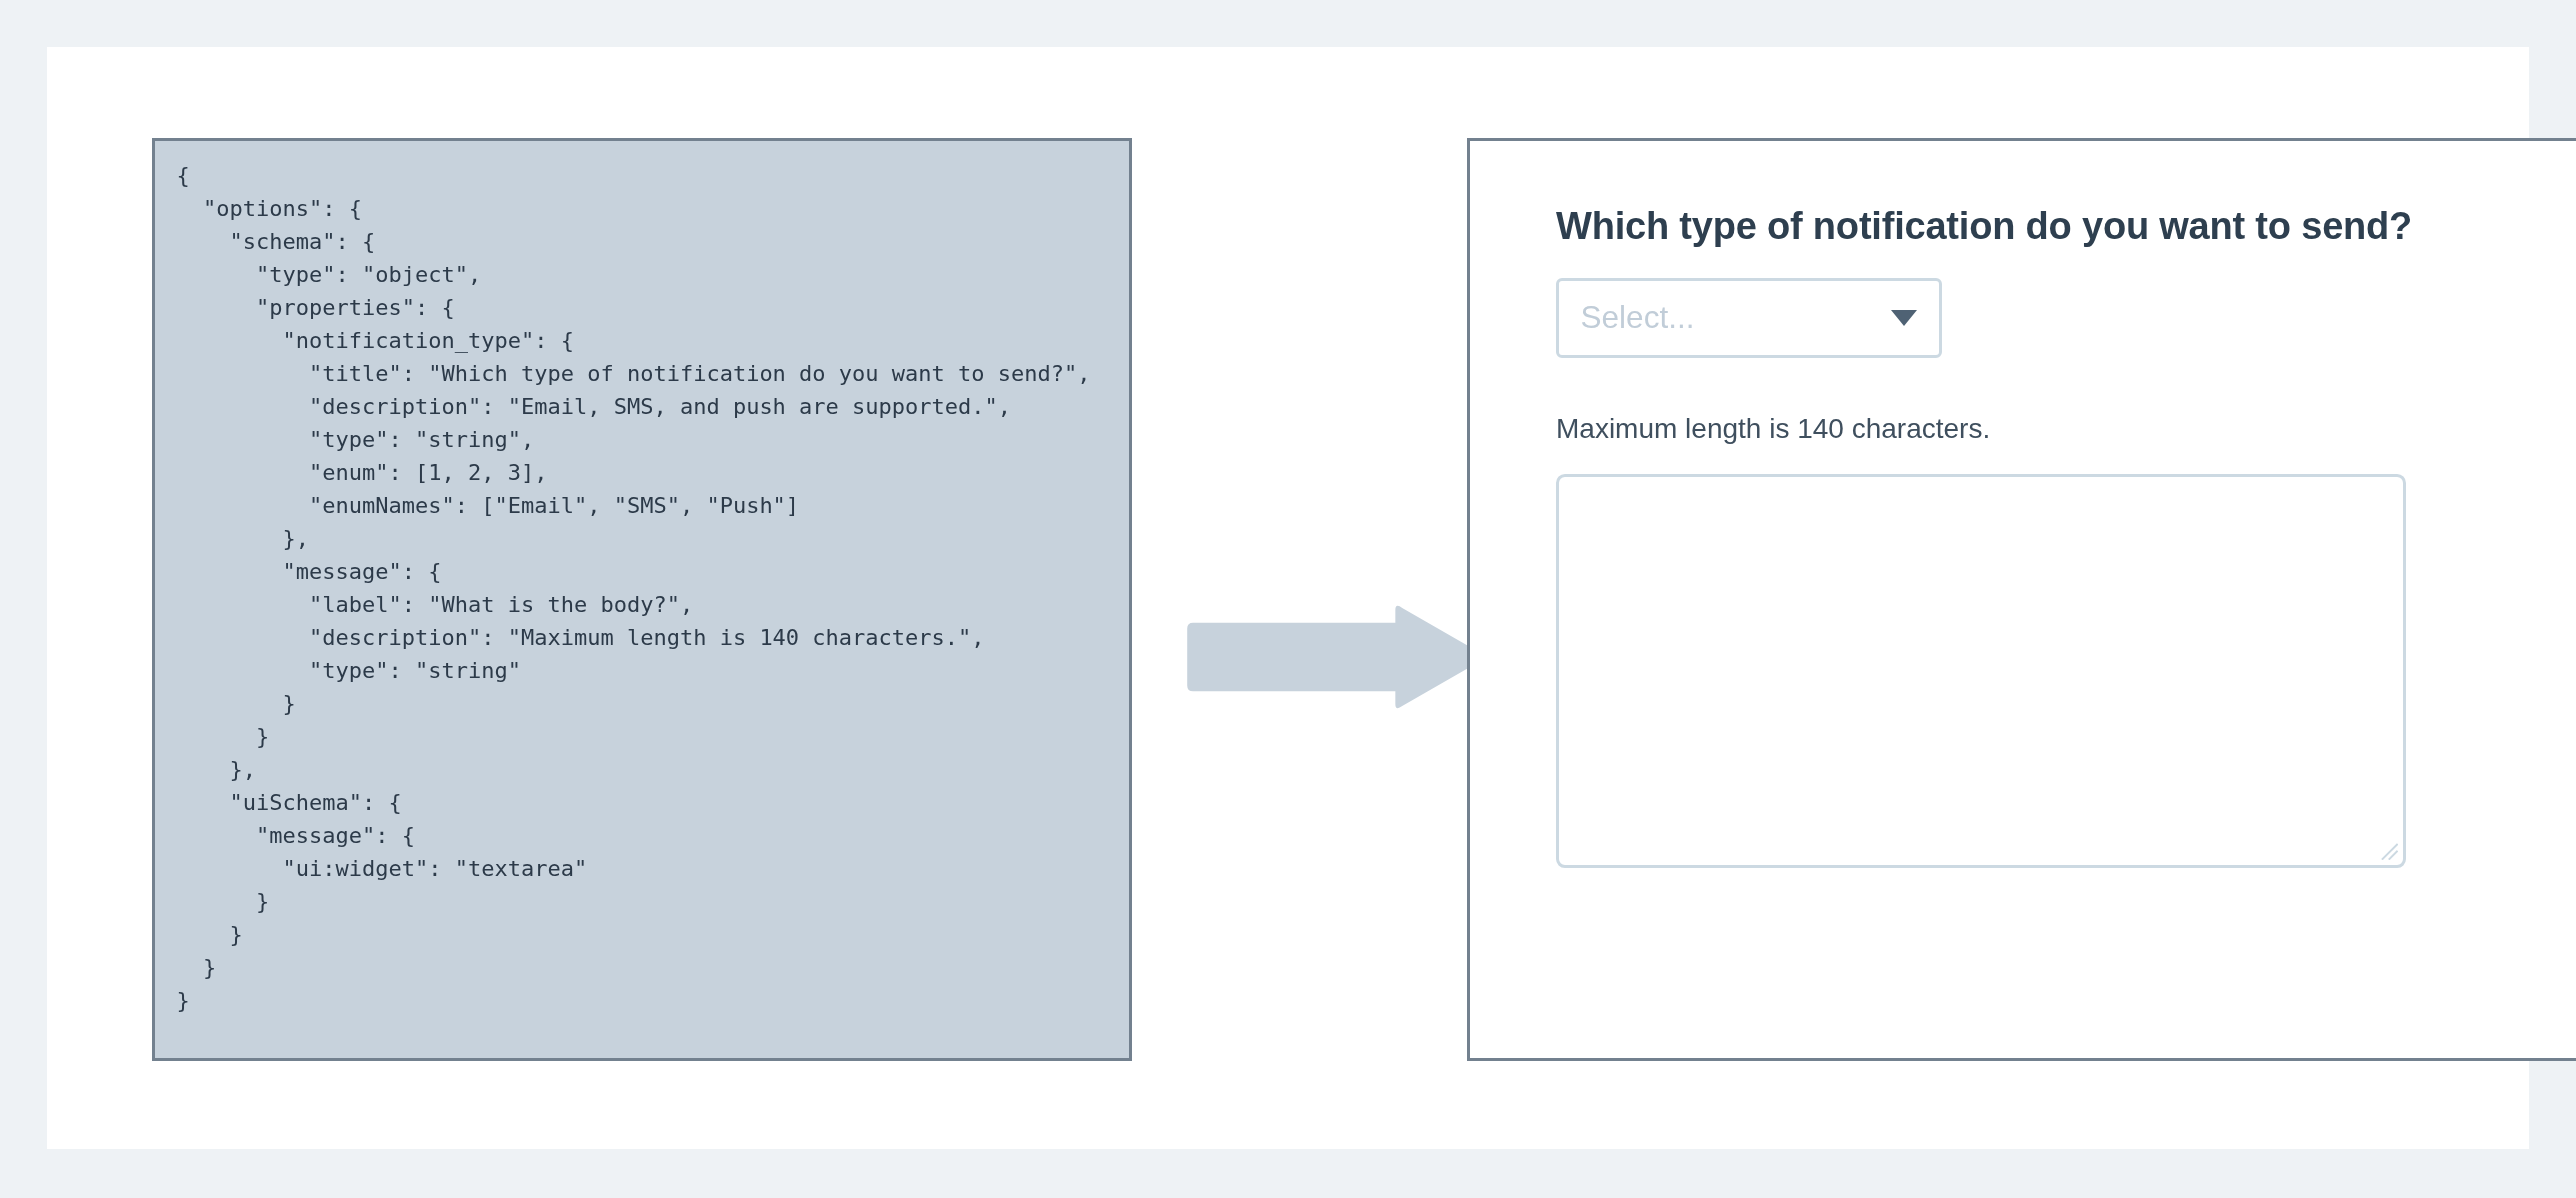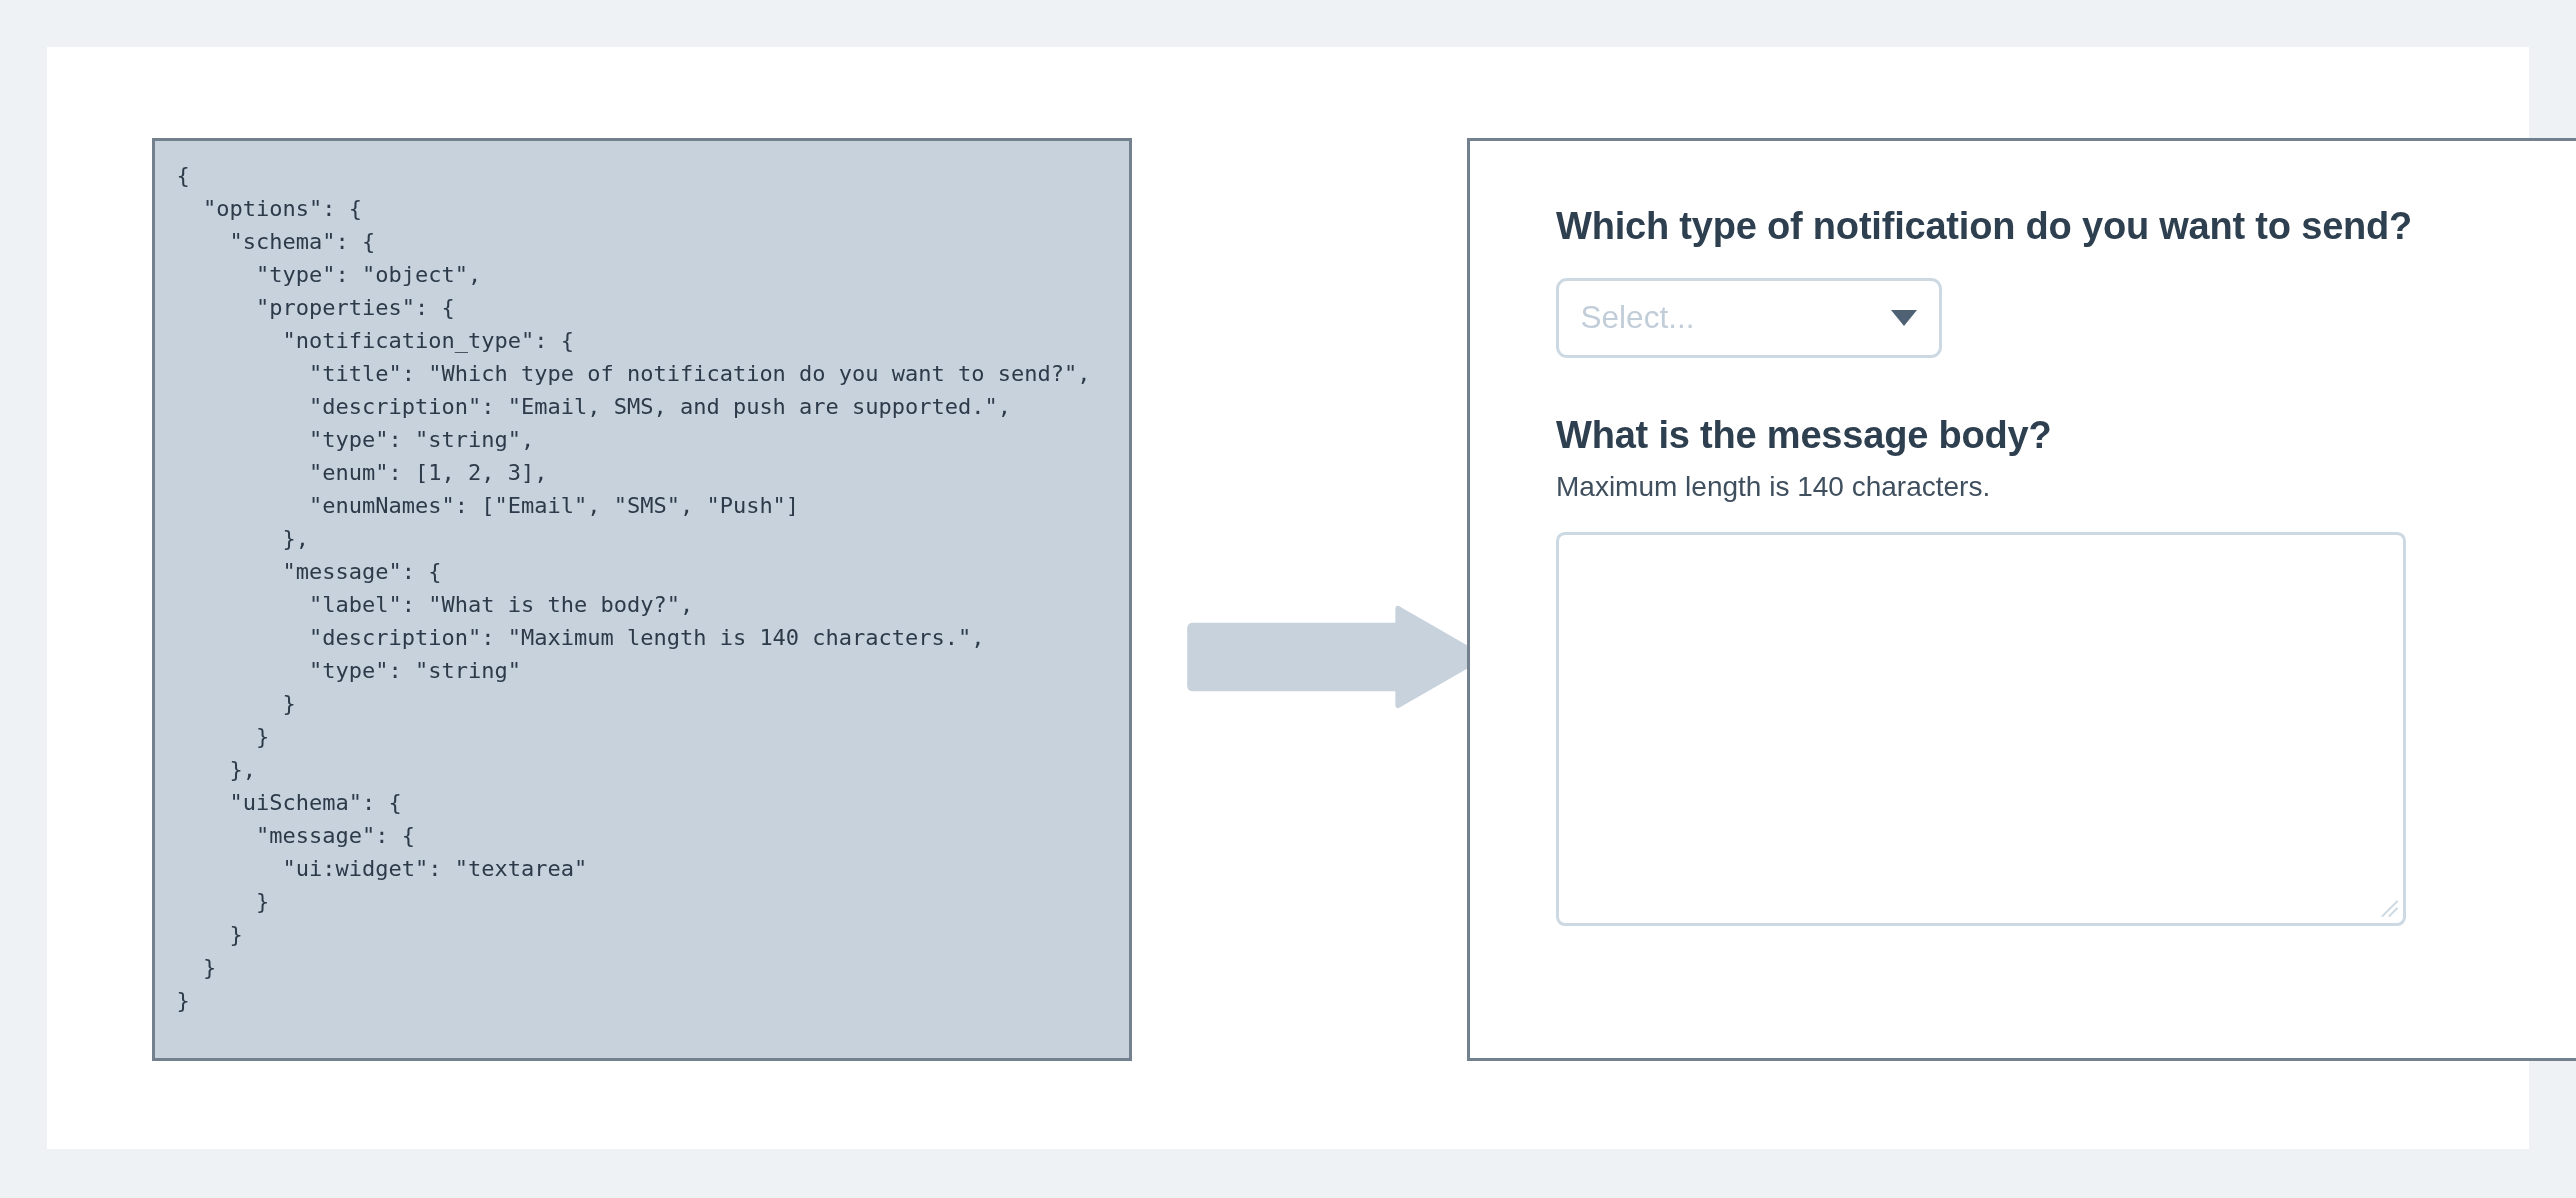--- a/index.html
+++ b/index.html
@@ -97,21 +97,21 @@
   }
 
   
   .select-control {
     position: relative;
     margin-top: 27.6px;
     width: 386px;
     height: 80px;
     background: #ffffff;
     border: 3px solid #ccd9e2;
-    border-radius: 11px;
+    border-radius: 6px;
     display: flex;
     align-items: center;
     padding: 0 21.6px;
     cursor: pointer;
   }
   .select-placeholder {
     font-family: "Liberation Sans", sans-serif;
     font-size: 31.5px;
     color: #c1cdd8;
     line-height: 1;
@@ -201,21 +201,20 @@
 
       <div class="field field-1">
         <div class="field-title">Which type of notification do you want to send?</div>
         <div class="select-control">
           <span class="select-placeholder">Select...</span>
           <span class="select-caret"></span>
         </div>
       </div>
 
       <div class="field field-2">
-        <div class="field-title">What is the message body?</div>
         <div class="field-desc">Maximum length is 140 characters.</div>
         <div style="position:relative; width:850px;">
           <textarea class="textarea-control" placeholder="" style=""></textarea>
           <svg class="resize-grip" viewBox="0 0 22 22" xmlns="http://www.w3.org/2000/svg">
             <line x1="21" y1="5" x2="5" y2="21" stroke="#ccd9e2" stroke-width="2"></line>
             <line x1="21" y1="12" x2="12" y2="21" stroke="#ccd9e2" stroke-width="2"></line>
           </svg>
         </div>
       </div>
 

